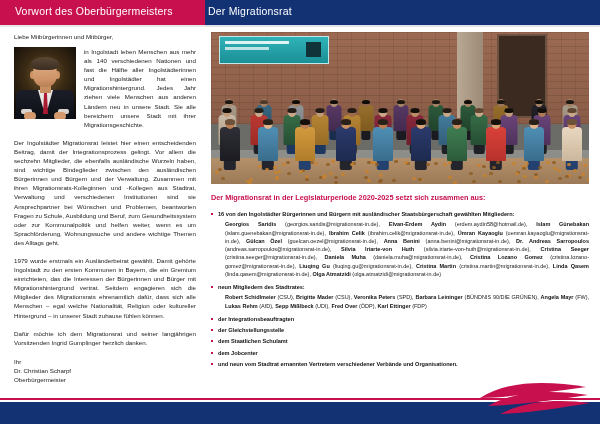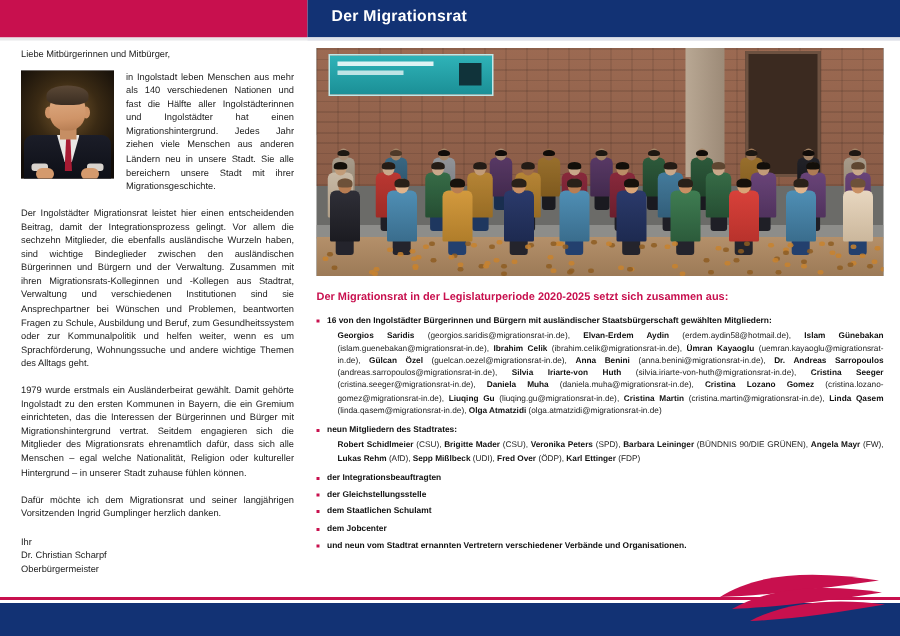--- a/index.html
+++ b/index.html
@@ -15,22 +15,22 @@
 
   
   .header{position:absolute;left:0;top:0;width:600px;height:25px;}
   .hdr-left{position:absolute;left:0;top:0;width:205px;height:25px;background:#c8104e;}
   .hdr-right{position:absolute;left:205px;top:0;width:395px;height:25px;background:#123274;}
   .hdr-left-title{
     position:absolute;left:15px;top:5px;
     font-size:10.5px;color:#ffffff;letter-spacing:.2px;
   }
   .hdr-right-title{
-    position:absolute;left:221px;top:5px;
-    font-size:10.5px;color:#ffffff;letter-spacing:.2px;font-weight:bold;
+    position:absolute;left:208px;top:5px;
+    font-size:10.5px;color:#ffffff;letter-spacing:.2px;
   }
   .hdr-underline{position:absolute;left:0;top:25px;width:600px;height:2px;background:#e8e8ea;}
   .hdr-underline-r{position:absolute;left:205px;top:25px;width:395px;height:2px;background:#dfe2ea;}
 
   
   .left{position:absolute;left:14px;top:32px;width:182px;}
   .salutation{font-size:6.2px;line-height:9px;color:#222;margin:0 0 6px 0;}
   .portrait-row{position:relative;min-height:72px;}
   .portrait{
     position:absolute;left:0;top:0;width:62px;height:72px;
@@ -105,20 +105,21 @@
   .swoosh{position:absolute;right:8px;top:382px;width:118px;height:34px;}
 </style>
 </head>
 <body>
 
 <div class="page">
 
   <div class="header">
     <div class="hdr-left"></div>
     <div class="hdr-right"></div>
+    <div class="hdr-left-title">Vorwort des Oberbürgermeisters</div>
     <div class="hdr-right-title">Der Migrationsrat</div>
   </div>
   <div class="hdr-underline"></div>
   <div class="hdr-underline-r"></div>
 
   <div class="left">
 
     <p class="salutation">Liebe Mitbürgerinnen und Mitbürger,</p>
 
     <div class="portrait-row">

